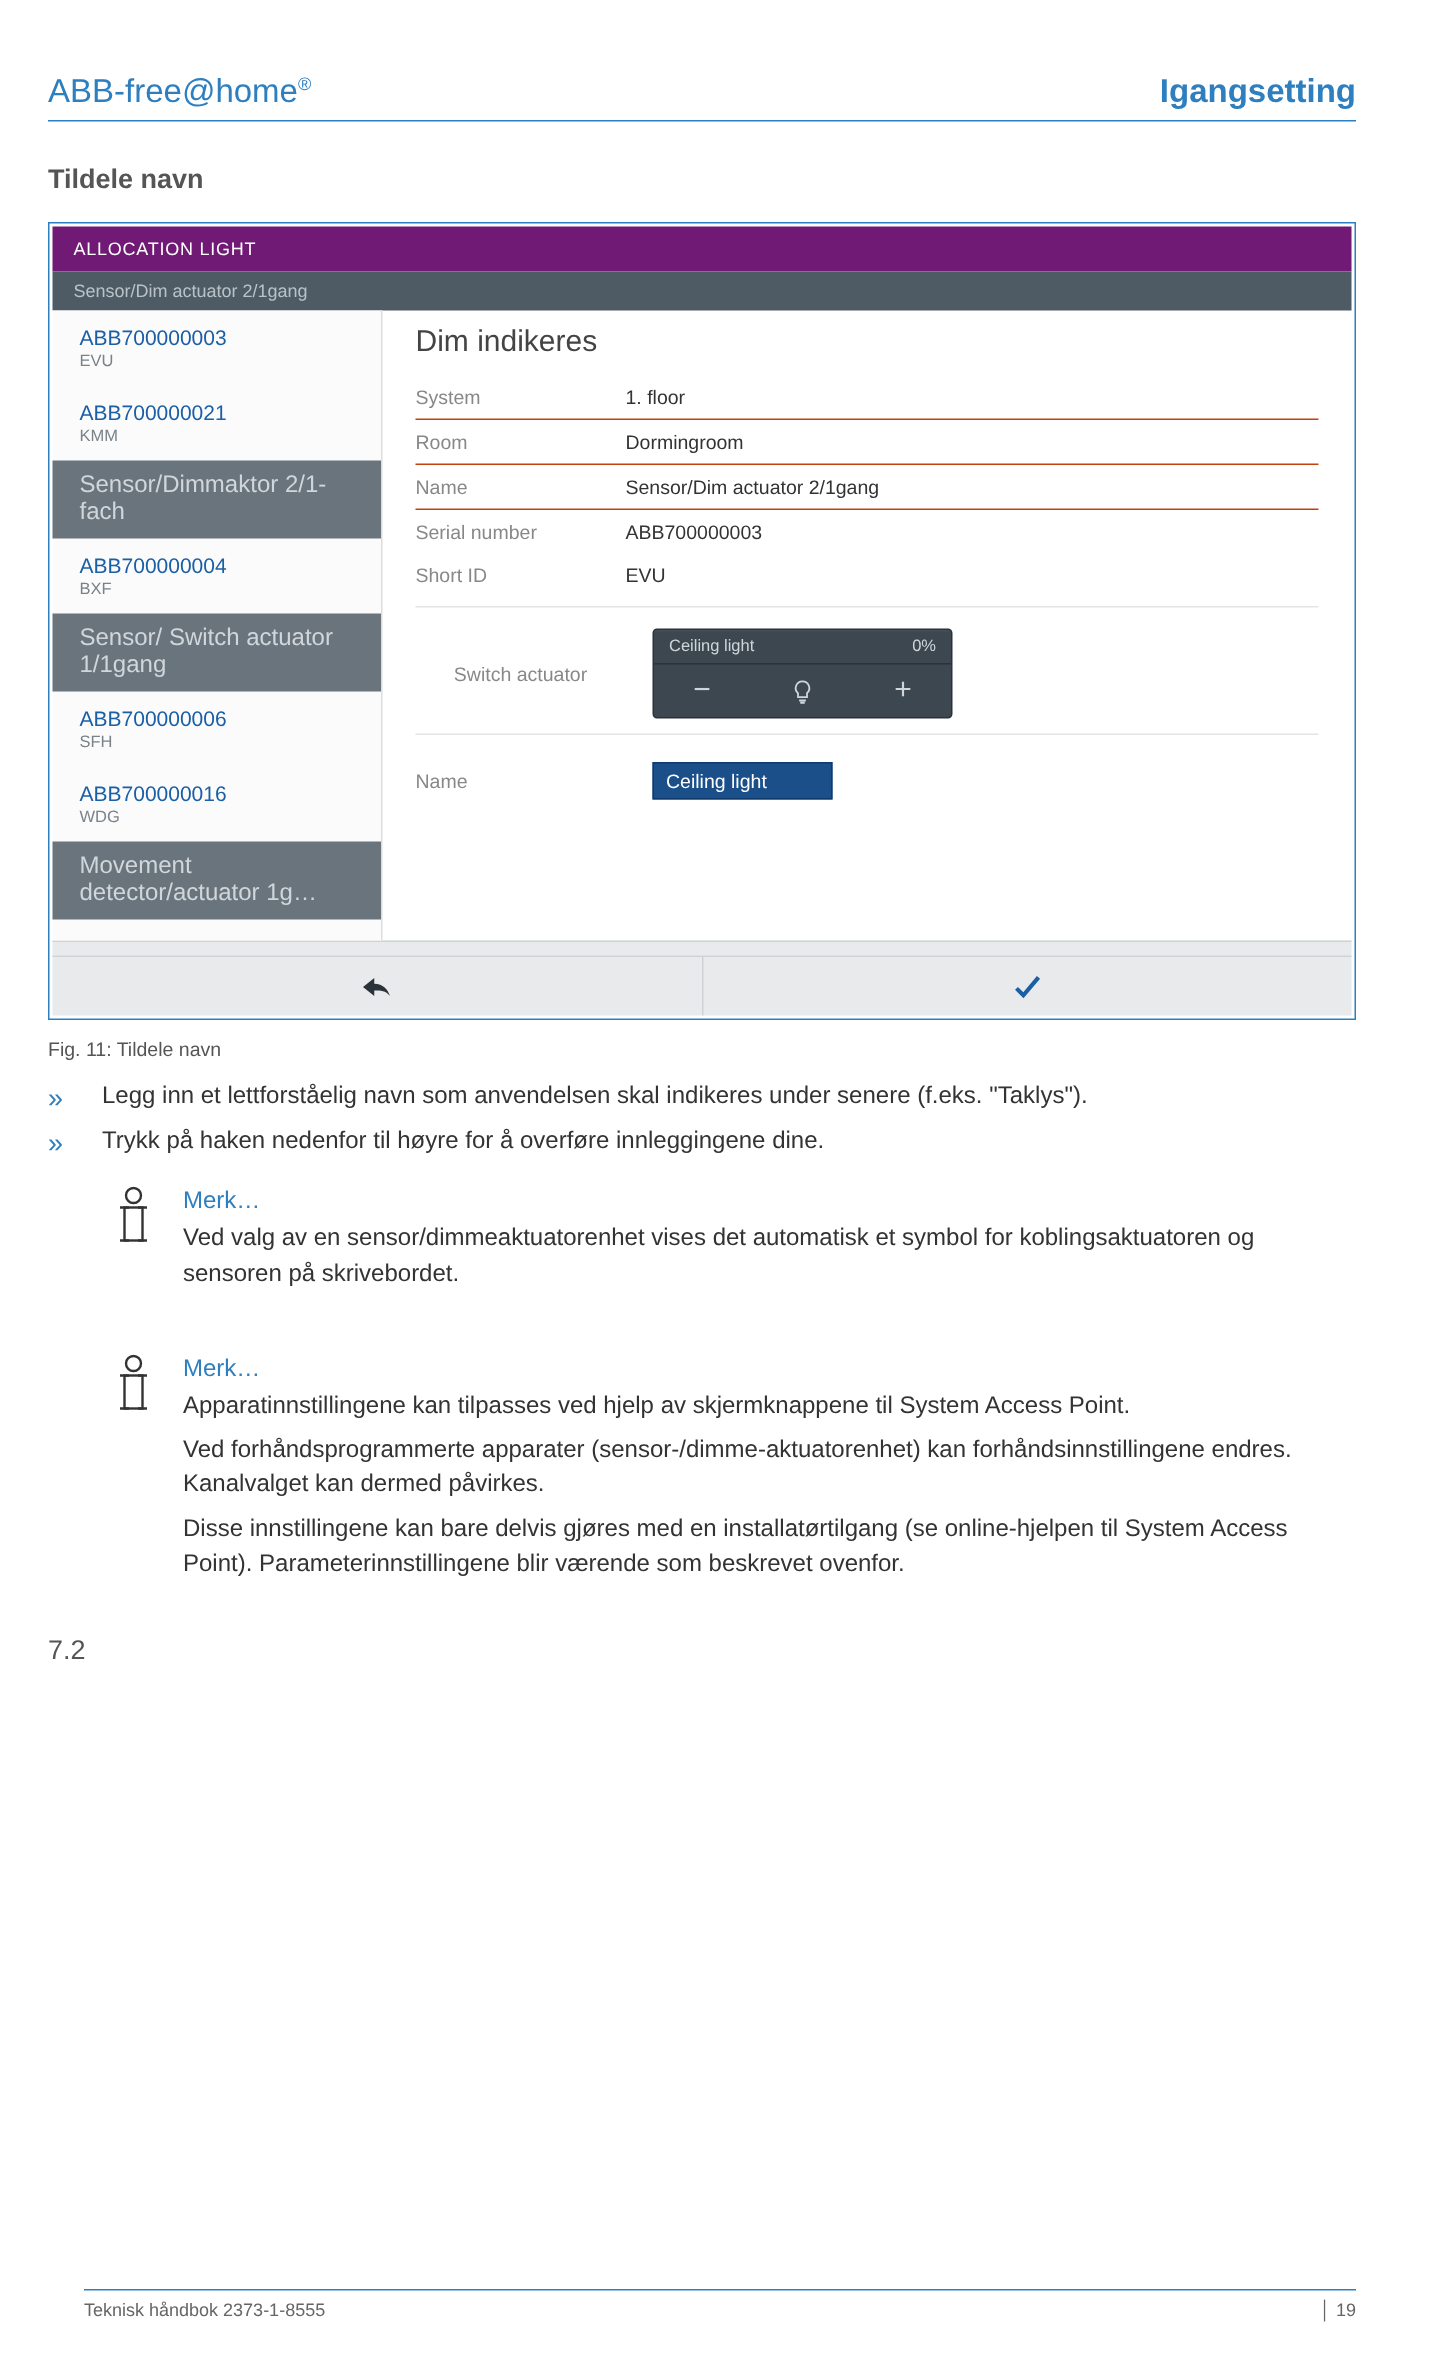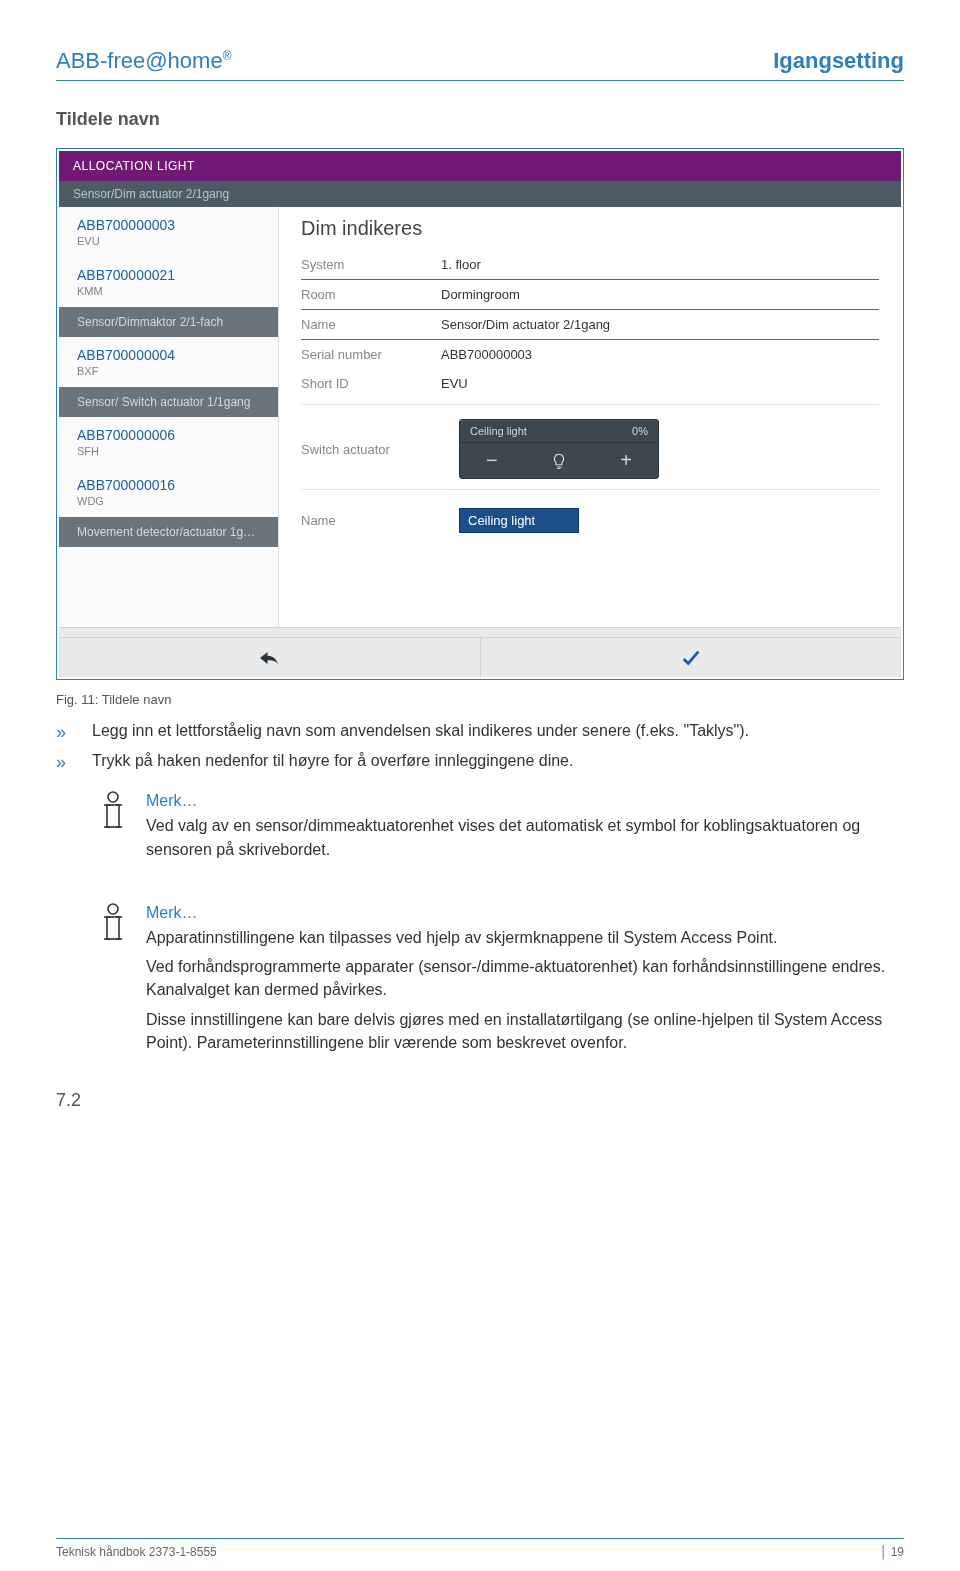--- a/index.html
+++ b/index.html
@@ -1,39 +1,39 @@
 <!DOCTYPE html>
 <html><head>
 <meta charset="utf-8">
 <style>
   * { box-sizing: border-box; margin: 0; padding: 0; }
   body { font-family: Arial, Helvetica, sans-serif; width: 960px; margin: 0 auto; background: #fff; color: #333; }
-  .page { padding: 48px 56px 28px 56px; min-height: 1571px; position: relative; }
+  .page { padding: 48px 56px 28px 32px; min-height: 1571px; position: relative; }
   .hdr { display: flex; justify-content: space-between; align-items: baseline; border-bottom: 1.5px solid #2d7fbf; padding-bottom: 6px; margin-bottom: 28px; }
   .hdr-left { color: #2d7fbf; font-size: 22px; font-weight: 400; }
   .hdr-left sup { font-size: 12px; vertical-align: super; }
   .hdr-right { color: #2d7fbf; font-size: 22px; font-weight: 700; }
   .section-title { font-weight: 700; font-size: 18px; color: #555; margin: 16px 0 18px 0; }
   .screenshot { border: 1.5px solid #2d7fbf; padding: 2px; margin-bottom: 12px; }
   .ss-inner { background: #fff; }
   .ss-topbar { background: #701a75; color: #fff; padding: 8px 14px; font-size: 12px; letter-spacing: 0.5px; }
   .ss-subbar { background: #4e5a64; color: #b9c2c8; padding: 6px 14px; font-size: 12px; }
   .ss-body { display: flex; min-height: 420px; }
   .ss-side { width: 220px; background: #fbfbfb; border-right: 1px solid #ddd; }
   .side-item { padding: 10px 14px 2px 18px; font-size: 14px; color: #1b5fa6; }
   .side-sub { padding: 0 14px 10px 18px; font-size: 11px; color: #7a8289; }
-  .side-grey { background: #6a747c; color: #d0d7dc; font-size: 12px; padding: 8px 14px 8px 18px; }
+  .side-grey { background: #6a747c; color: #d0d7dc; font-size: 16px; padding: 8px 14px 8px 18px; }
   .ss-main { flex: 1; padding: 10px 22px 14px 22px; }
   .main-title { font-size: 20px; color: #444; margin-bottom: 10px; }
   .kv-row { display: flex; font-size: 13px; padding: 7px 0; color: #555; }
   .kv-label { width: 140px; color: #888; }
   .kv-val { color: #333; }
   .kv-row.bordered { border-top: 1px solid #c2410c; align-items: center; }
   .switch-row { display: flex; align-items: center; gap: 18px; border-top: 1px solid #e2e4e6; padding: 14px 0 10px 0; margin-top: 6px; }
-  .switch-label { width: 140px; font-size: 13px; color: #888; }
+  .switch-label { width: 140px; font-size: 13px; color: #888; text-align: center; }
   .switch-widget { background: #3c4750; border: 1px solid #2a333a; border-radius: 3px; width: 200px; height: 60px; display: flex; flex-direction: column; color: #cfd6db; font-size: 12px; box-shadow: inset 0 1px 0 rgba(255,255,255,0.05); }
   .sw-top { display: flex; justify-content: space-between; padding: 5px 10px; border-bottom: 1px solid #2a333a; font-size: 11px; }
   .sw-bot { display: flex; align-items: center; justify-content: space-around; flex: 1; font-size: 20px; color: #cfd6db; }
   .bulb { width: 18px; height: 18px; }
   .name-row { display: flex; align-items: center; gap: 18px; border-top: 1px solid #e2e4e6; padding: 18px 0 6px 0; }
   .name-label { width: 140px; font-size: 13px; color: #888; }
   .name-input { background: #1b4f8a; color: #fff; border: 1px solid #0f3a6b; padding: 4px 8px; font-size: 13px; width: 120px; }
   .ss-foot { display: flex; background: #e8eaec; border-top: 1px solid #cfd3d6; height: 40px; }
   .ss-foot-left, .ss-foot-right { flex: 1; display: flex; align-items: center; justify-content: center; }
   .ss-foot-left { border-right: 1px solid #cfd3d6; }
@@ -43,21 +43,21 @@
   .caption { font-size: 13px; color: #555; margin: 6px 0 12px 0; }
   .bullet-row { display: flex; gap: 18px; font-size: 16px; color: #333; margin: 4px 0; line-height: 1.45; }
   .bullet-mark { color: #2d7fbf; font-size: 18px; width: 18px; flex-shrink: 0; }
   .note-block { display: flex; gap: 18px; margin: 14px 0 8px 42px; }
   .note-icon { width: 30px; flex-shrink: 0; display: flex; align-items: flex-start; justify-content: center; padding-top: 2px; }
   .note-svg { width: 28px; height: 40px; }
   .note-body { flex: 1; font-size: 16px; line-height: 1.45; color: #333; }
   .note-title { color: #2d7fbf; margin-bottom: 2px; }
   .note-gap { height: 18px; }
   .sec-num { font-size: 18px; font-weight: 400; color: #555; margin-top: 36px; }
-  .ftr { position: absolute; bottom: 12px; left: 56px; right: 56px; border-top: 1.5px solid #2d7fbf; padding-top: 6px; display: flex; justify-content: space-between; font-size: 12px; color: #666; }
+  .ftr { position: absolute; bottom: 24px; left: 56px; right: 56px; border-top: 1.5px solid #2d7fbf; padding-top: 6px; display: flex; justify-content: space-between; font-size: 12px; color: #666; }
 </style>
 </head>
 <body>
 
 <div class="page">
   <div class="hdr">
     <div class="hdr-left">
       <span>ABB-free@home</span><sup>®</sup>
     </div>
     <div class="hdr-right">Igangsetting</div>

